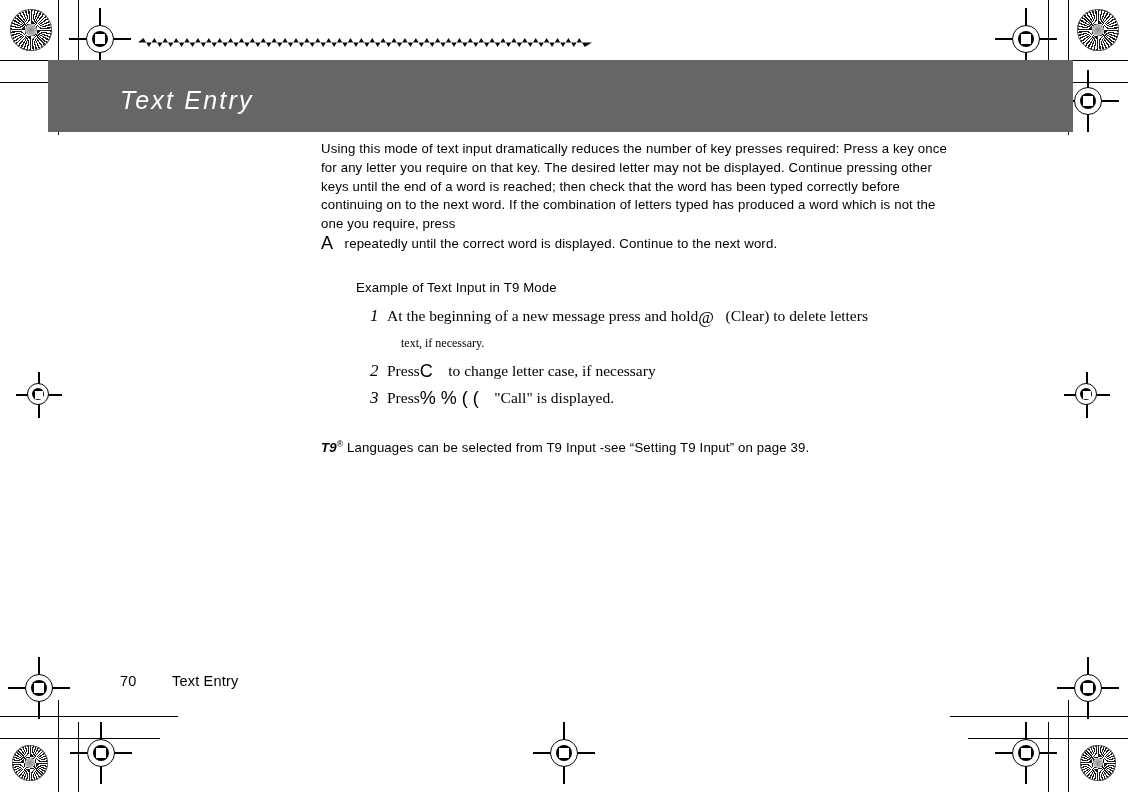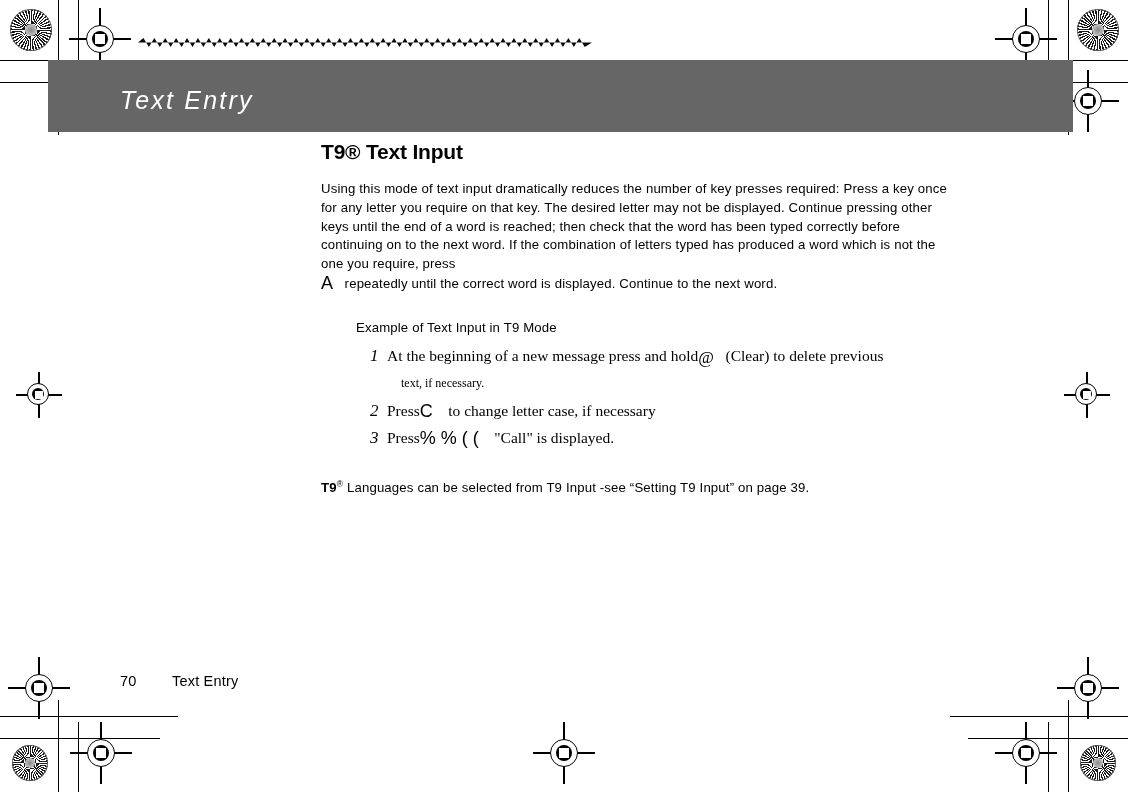--- a/index.html
+++ b/index.html
@@ -208,21 +208,21 @@
   }
 
   .note-block {
     margin-top: 24px;
   }
   .note-line {
     font-size: 13.2px;
     line-height: 19.5px;
     letter-spacing: 0.15px;
   }
-  .t9bold { font-weight: bold; }
+  .t9bold { font-weight: bold; font-style: italic; }
   .sup { font-size: 8.5px; vertical-align: super; }
 
   
   .footer {
     position: absolute;
     left: 120px;
     top: 673px;
     font-size: 14.5px;
     letter-spacing: 0.2px;
   }
@@ -336,32 +336,31 @@
   <div class="star small" style="left:12px;top:745px;"></div>
   <div class="star small" style="left:1080px;top:745px;"></div>
 </div>
 
 <div class="header-band"></div>
 <div class="zigzag-inner"></div>
 <div class="header-title">Text Entry</div>
 
 <div class="content">
 
-  <h1 class="section-title">T9® Text Input</h1>
 
   <p class="body-para"><span>Using this mode of text input dramatically reduces the number of key presses required: Press a key once for any letter you require on that key. The desired letter may not be displayed. Continue pressing other keys until the end of a word is reached; then check that the word has been typed correctly before continuing on to the next word. If the combination of letters typed has produced a word which is not the one you require, press</span><br><span class="keyglyph">A</span>&nbsp;&nbsp;&nbsp;<span>repeatedly until the correct word is displayed. Continue to the next word.</span></p>
 
   <div class="example-block">
     <div class="example-line">Example of Text Input in T9 Mode</div>
 
     <div class="steps">
 
       <div class="step">
         <span class="step-num">1</span>
-        <span class="step-text"><span>At the beginning of a new message press and hold</span><span class="keyglyph-serif">@</span>&nbsp;&nbsp;&nbsp;<span>(Clear) to delete previous</span></span>
+        <span class="step-text"><span>At the beginning of a new message press and hold</span><span class="keyglyph-serif">@</span>&nbsp;&nbsp;&nbsp;<span>(Clear) to delete letters</span></span>
       </div>
       <div class="step-cont">text, if necessary.</div>
 
       <div class="step">
         <span class="step-num">2</span>
         <span class="step-text"><span>Press</span><span class="keyglyph">C</span>&nbsp;&nbsp;&nbsp;&nbsp;<span>to change letter case, if necessary</span></span>
       </div>
 
       <div class="step">
         <span class="step-num">3</span>

